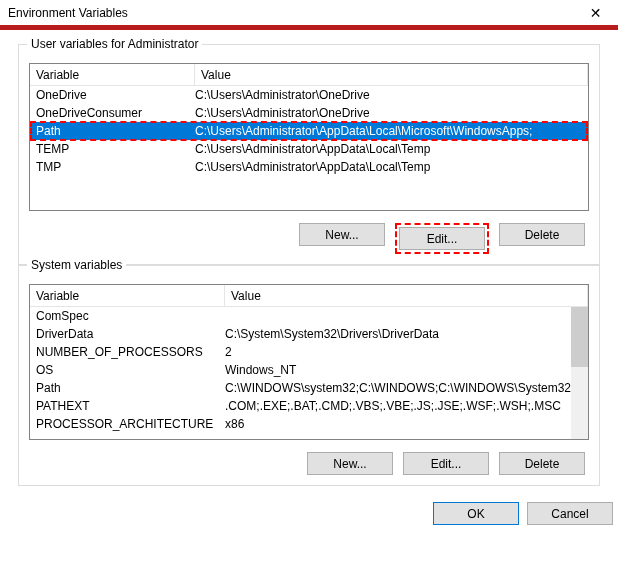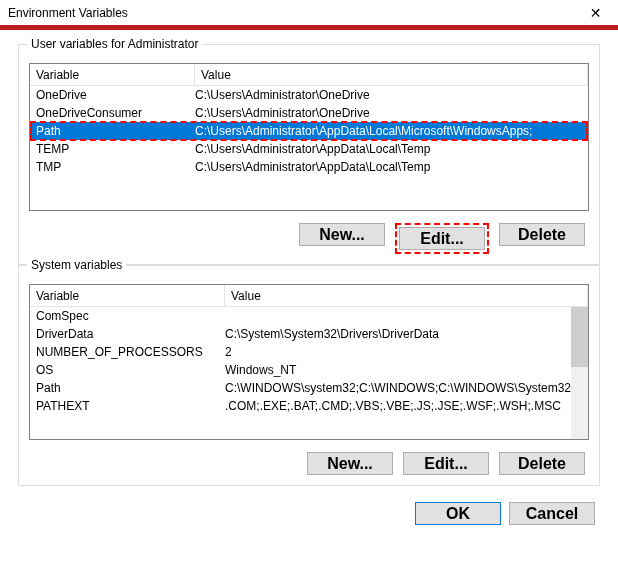--- a/index.html
+++ b/index.html
@@ -16,24 +16,24 @@
 .th { padding-left:6px; font-size:12px; border-right:1px solid #e5e5e5; height:100%; display:flex; align-items:center; }
 .th.var { width: 165px; }
 .th.val { flex:1; }
 .table-body { overflow:hidden; }
 .row { display:flex; height:18px; align-items:center; font-size:12px; }
 .row .cell-var { width:165px; padding-left:6px; white-space:nowrap; overflow:hidden; }
 .row .cell-val { flex:1; padding-left:0px; white-space:nowrap; overflow:hidden; }
 .row.selected { background:#0078d7; color:#fff; }
 .highlight-box { position:absolute; border:2px dashed #ff0000; pointer-events:none; }
 .btn-row { display:flex; justify-content:flex-end; gap:10px; margin-top:12px; padding-right:4px; }
-.btn { width:86px; height:23px; border:1px solid #adadad; background:#e1e1e1; font-size:16px; font-family:inherit; cursor:pointer;font-weight:bold; }
+.btn { width:86px; height:23px; border:1px solid #adadad; background:#e1e1e1; font-size:12px; font-family:inherit; cursor:pointer; }
 .scrollbar { position:absolute; right:0; top:22px; bottom:0; width:17px; background:#f0f0f0; }
 .scroll-thumb { position:absolute; left:0; right:0; top:0; height:60px; background:#cdcdcd; }
-.dialog-btns { display:flex; justify-content:flex-end; gap:8px; padding: 6px 23px 12px 0; }
+.dialog-btns { display:flex; justify-content:flex-end; gap:8px; padding: 6px 5px 12px 0; }
 .btn.primary { border:1px solid #0078d7; }
 .edit-highlight { border:2px dashed #ff0000; padding:2px; display:inline-block; }
 </style>
 </head>
 <body>
 
 <div class="titlebar">
   <span class="titlebar-text">Environment Variables</span>
   <div class="close-btn">✕</div>
 </div>
@@ -105,20 +105,24 @@
           <div class="cell-val">Windows_NT</div>
         </div>
         <div class="row">
           <div class="cell-var" style="width:195px;">Path</div>
           <div class="cell-val">C:\WINDOWS\system32;C:\WINDOWS;C:\WINDOWS\System32\Wb...</div>
         </div>
         <div class="row">
           <div class="cell-var" style="width:195px;">PATHEXT</div>
           <div class="cell-val">.COM;.EXE;.BAT;.CMD;.VBS;.VBE;.JS;.JSE;.WSF;.WSH;.MSC</div>
         </div>
+        <div class="row">
+          <div class="cell-var" style="width:195px;">PROCESSOR_ARCHITECTURE</div>
+          <div class="cell-val">x86</div>
+        </div>
       </div>
       <div class="scrollbar">
         <div class="scroll-thumb"></div>
       </div>
     </div>
     <div class="btn-row">
       <button class="btn">New...</button>
       <button class="btn">Edit...</button>
       <button class="btn">Delete</button>
     </div>

